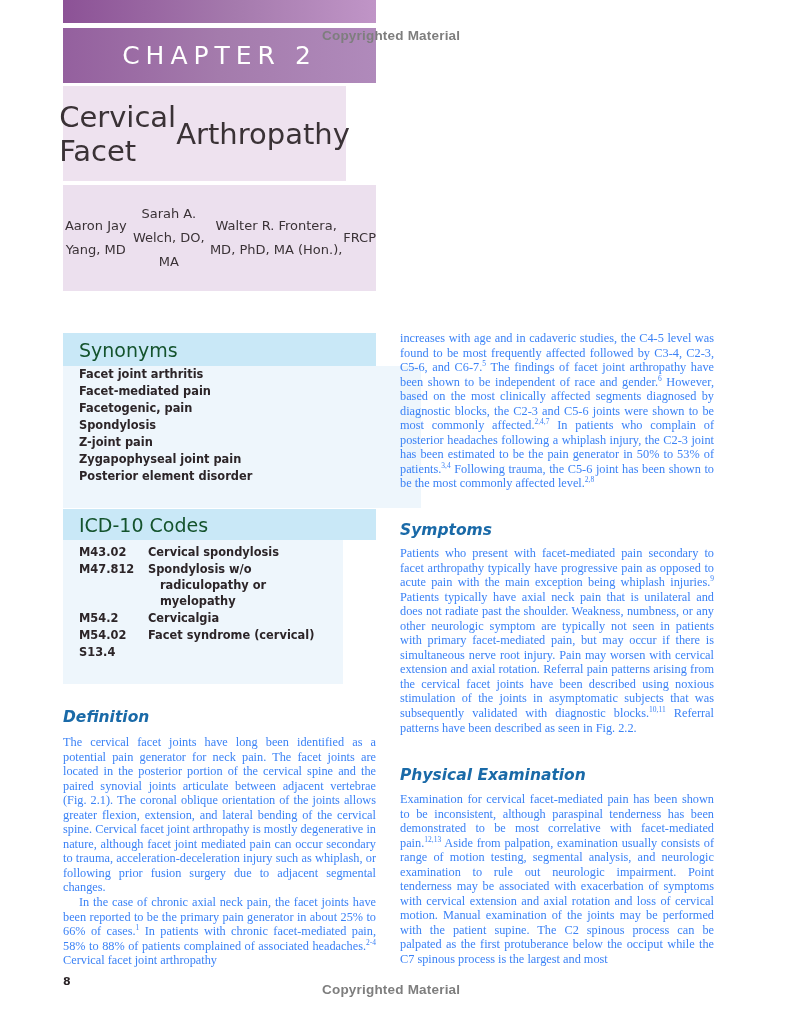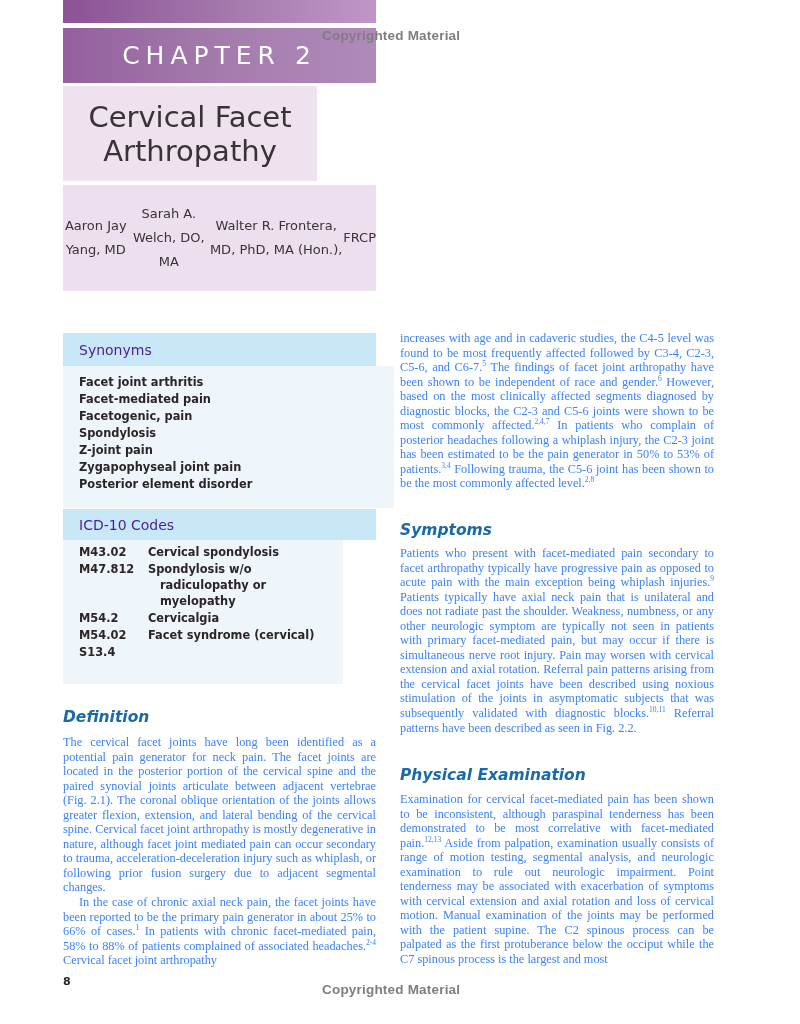--- a/index.html
+++ b/index.html
@@ -18,45 +18,45 @@
   }
   #chapterband {
     left: 63px; top: 28px; width: 313px; height: 55px;
     background: linear-gradient(90deg, #94609e 0%, #a47bac 50%, #b08abb 100%);
     display: flex; align-items: center; justify-content: center;
   }
   #chapterband span {
     color: #ffffff; font-size: 25px; letter-spacing: 6px; font-weight: normal;
   }
   #titlebox {
-    left: 63px; top: 86px; width: 254px; height: 95px;
-    background: #eee2ef; display: flex; flex-direction: column;
+    left: 63px; top: 86px; width: 283px; height: 95px;
+    background: #eee2ef; display: flex; flex-direction: row;
     align-items: center; justify-content: center; text-align: left;
   }
   #titlebox div { font-size: 29px; line-height: 34px; color: #3a3236; }
   #authorbox {
     left: 63px; top: 185px; width: 313px; height: 106px;
     background: #ece0ee; display: flex; 
     align-items: center; justify-content: center; text-align: center;
   }
   #authorbox div { font-size: 13px; line-height: 24px; color: #3a3236; }
 
   .watermark {
     color: #7e7e7e; font-size: 13.5px; font-family: "Liberation Sans", sans-serif;
     font-weight: bold; letter-spacing: 0.2px;
   }
 
   
   .boxhead {
-    background: #c9e8f7; font-size: 14px; color: #4c1d95; padding-left: 16px;
+    background: #c9e8f7; font-size: 19px; color: #14532d; padding-left: 16px;
     box-sizing: border-box; display: flex; align-items: center;
   }
   .boxbody { background: #eef6fc; box-sizing: border-box; }
   #syn-head { left: 63px; top: 333px; width: 313px; height: 33px; }
-  #syn-body { left: 63px; top: 366px; width: 331px; height: 142px; padding: 8px 0 0 16px; }
+  #syn-body { left: 63px; top: 366px; width: 358px; height: 142px; padding: 0 0 0 16px; }
   #syn-body div { font-size: 11.4px; font-weight: bold; line-height: 17px; color: #2c2528; }
 
   #icd-head { left: 63px; top: 509px; width: 313px; height: 31px; }
   #icd-body { left: 63px; top: 540px; width: 280px; height: 144px; padding: 4px 8px 0 16px; }
   .icdrow { display: flex; font-size: 11.4px; font-weight: bold; line-height: 16px; color: #2c2528; margin-bottom: 1px; }
   .icdrow .code { width: 69px; flex: none; }
   .icdrow .desc { flex: 1; padding-left: 12px; text-indent: -12px; }
 
   
   .sechead {

